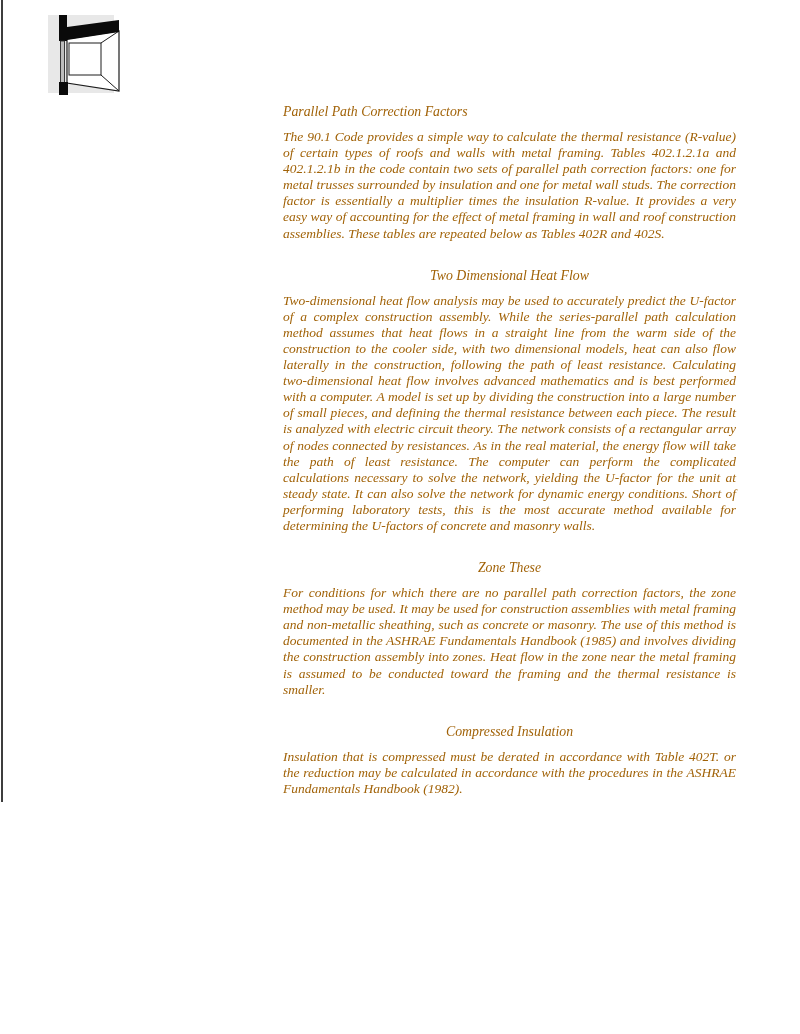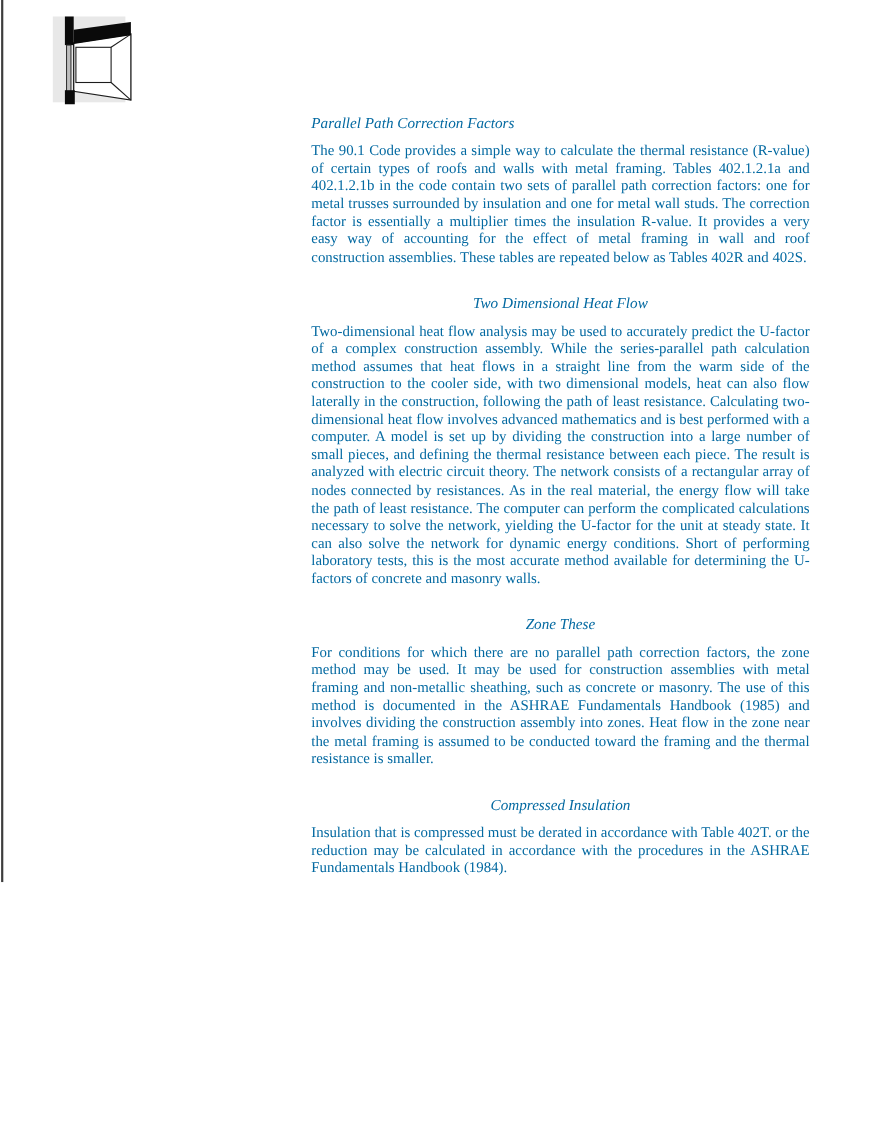--- a/index.html
+++ b/index.html
@@ -7,21 +7,21 @@
     padding: 0;
     background: #ffffff;
   }
   .page {
     position: relative;
     width: 800px;
     height: 802px;
     background: #ffffff;
     overflow: hidden;
     font-family: "Liberation Serif", serif;
-    color: #0369a1;
+    color: #a16207;
   }
   .scan-edge {
     position: absolute;
     left: 1px;
     top: 0;
     width: 2px;
     height: 1034px;
     background: #3d3d3d;
   }
   .corner-icon {
@@ -46,20 +46,21 @@
   }
   .section + .section .section-heading {
     margin-top: 26px;
     text-align: center;
   }
   .section-body {
     margin: 9px 0 0 0;
     font-size: 13.5px;
     line-height: 16.1px;
     text-align: justify;
+    font-style: italic;
   }
   .books-icon {
     position: absolute;
     left: 45px;
     top: 908px;
     width: 100px;
     height: 80px;
   }
   .footer-rule {
     position: absolute;
@@ -116,21 +117,21 @@
     <div class="section">
       <h3 class="section-heading">Two Dimensional Heat Flow</h3>
       <p class="section-body">Two-dimensional heat flow analysis may be used to accurately predict the U-factor of a complex construction assembly. While the series-parallel path calculation method assumes that heat flows in a straight line from the warm side of the construction to the cooler side, with two dimensional models, heat can also flow laterally in the construction, following the path of least resistance. Calculating two-dimensional heat flow involves advanced mathematics and is best performed with a computer. A model is set up by dividing the construction into a large number of small pieces, and defining the thermal resistance between each piece. The result is analyzed with electric circuit theory. The network consists of a rectangular array of nodes connected by resistances. As in the real material, the energy flow will take the path of least resistance. The computer can perform the complicated calculations necessary to solve the network, yielding the U-factor for the unit at steady state. It can also solve the network for dynamic energy conditions. Short of performing laboratory tests, this is the most accurate method available for determining the U-factors of concrete and masonry walls.</p>
     </div>
     <div class="section">
       <h3 class="section-heading">Zone These</h3>
       <p class="section-body">For conditions for which there are no parallel path correction factors, the zone method may be used. It may be used for construction assemblies with metal framing and non-metallic sheathing, such as concrete or masonry. The use of this method is documented in the ASHRAE Fundamentals Handbook (1985) and involves dividing the construction assembly into zones. Heat flow in the zone near the metal framing is assumed to be conducted toward the framing and the thermal resistance is smaller.</p>
     </div>
     <div class="section">
       <h3 class="section-heading">Compressed Insulation</h3>
-      <p class="section-body">Insulation that is compressed must be derated in accordance with Table 402T. or the reduction may be calculated in accordance with the procedures in the ASHRAE Fundamentals Handbook (1984).</p>
+      <p class="section-body">Insulation that is compressed must be derated in accordance with Table 402T. or the reduction may be calculated in accordance with the procedures in the ASHRAE Fundamentals Handbook (1982).</p>
     </div>
   </div>
 
   <svg class="books-icon" viewBox="0 0 100 80" xmlns="http://www.w3.org/2000/svg">
 
     <polygon points="8,40 60,26 90,46 34,62" fill="#c2c2c2" stroke="#1d1d1d" stroke-width="1.4"></polygon>
     <polygon points="8,40 34,62 34,74 8,50" fill="#9b9b9b" stroke="#1d1d1d" stroke-width="1.4"></polygon>
     <polygon points="34,62 90,46 90,56 34,74" fill="#e2e2e2" stroke="#1d1d1d" stroke-width="1.4"></polygon>
     <line x1="36" y1="66" x2="88" y2="50" stroke="#1d1d1d" stroke-width="0.8"></line>
     <line x1="36" y1="70" x2="88" y2="53" stroke="#1d1d1d" stroke-width="0.8"></line>

